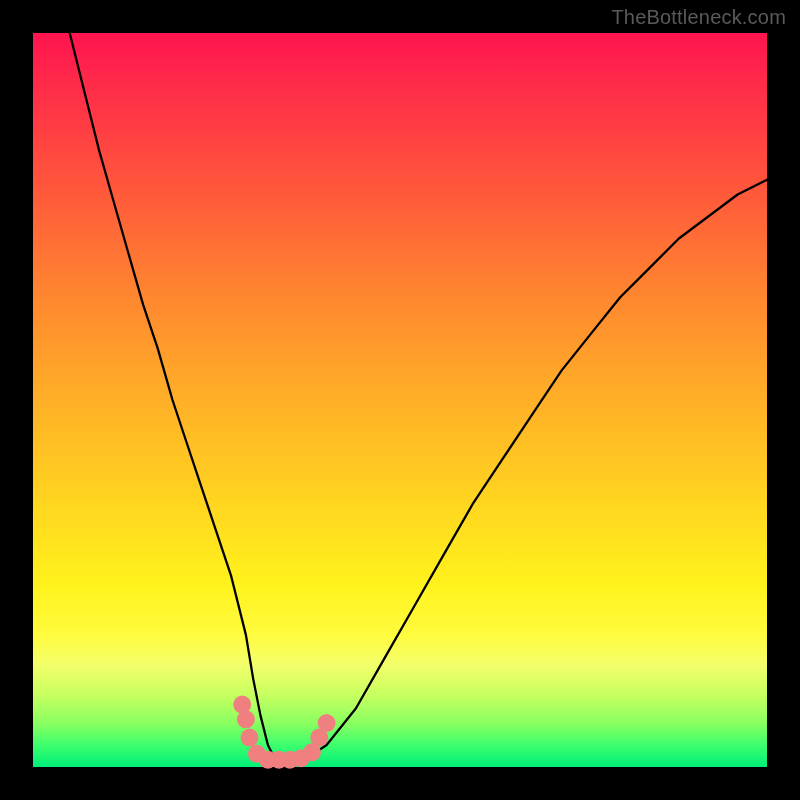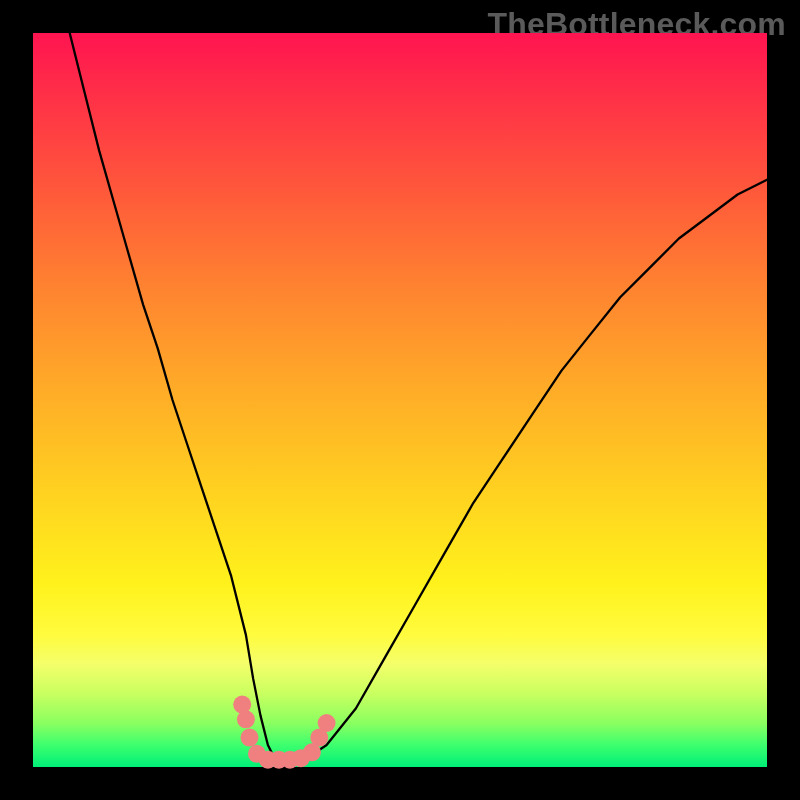--- a/index.html
+++ b/index.html
@@ -40,23 +40,23 @@
       #c9ff60 90%,
       #8bff60 94%,
       #3dff6e 97%,
       #00ef78 100%
     );
   }
   .watermark {
     position: absolute;
     top: 6px;
     right: 14px;
-    font-size: 32px;
+    font-size: 20px;
     color: #5a5a5a;
-    font-weight: 700;
+    font-weight: 400;
     letter-spacing: 0.2px;
     user-select: none;
   }
   svg.curve {
     position: absolute;
     left: 0;
     top: 0;
     width: 734px;
     height: 734px;
     overflow: visible;

